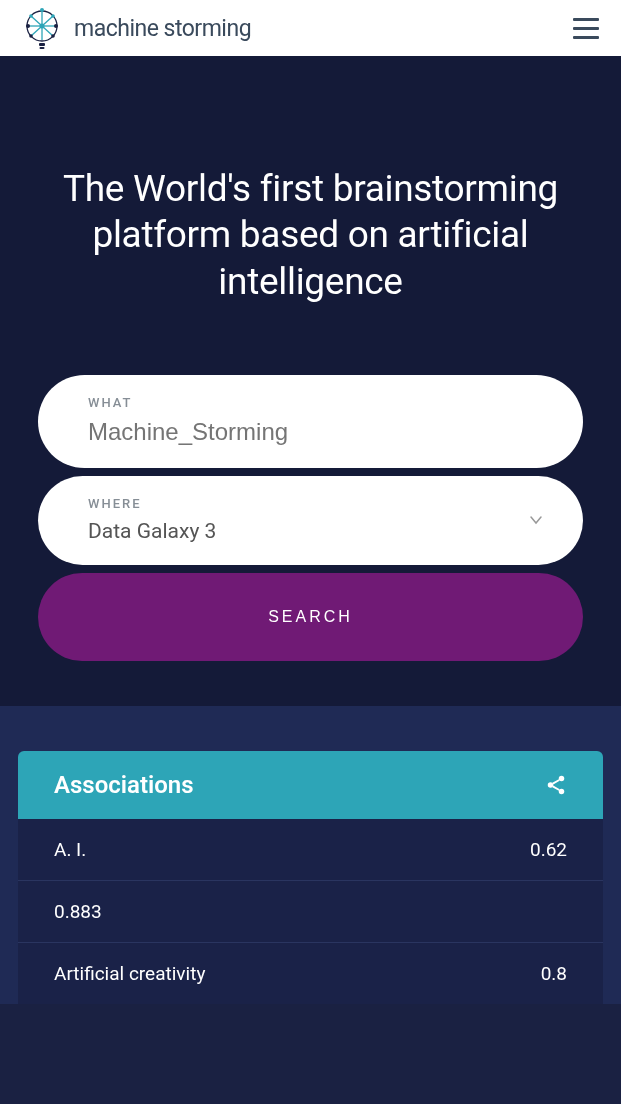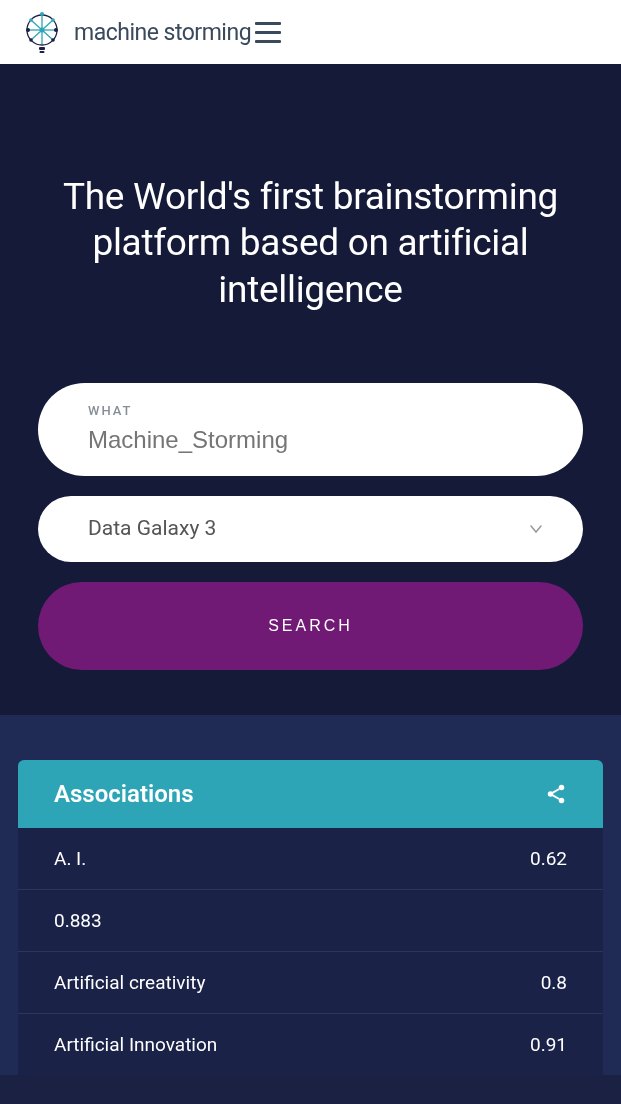--- a/index.html
+++ b/index.html
@@ -11,22 +11,23 @@
     body {
       font-family: -apple-system, BlinkMacSystemFont, "Segoe UI", Roboto, Helvetica, Arial, sans-serif;
       width: 621px;
       background: #1a2142;
     }
 
     .header {
       background: #ffffff;
       display: flex;
       align-items: center;
+      justify-content: space-between;
       padding: 14px 18px;
-      height: 64px;
+      height: 56px;
     }
 
     .logo-container {
       display: flex;
       align-items: center;
       gap: 8px;
     }
 
     .logo-svg {
       width: 48px;
@@ -68,21 +69,21 @@
       text-align: center;
       line-height: 1.25;
       letter-spacing: -0.3px;
       margin-bottom: 70px;
     }
 
     .search-field {
       background: #ffffff;
       border-radius: 50px;
       padding: 20px 50px 22px 50px;
-      margin-bottom: 20px;
+      margin-bottom: 8px;
       position: relative;
     }
 
     .search-label {
       font-size: 13px;
       letter-spacing: 2px;
       color: #868e96;
       font-weight: 500;
       margin-bottom: 8px;
       text-transform: uppercase;
@@ -210,20 +211,21 @@
 
 <div class="hero">
   <h1 class="hero-title">The World's first brainstorming platform based on artificial intelligence</h1>
 
   <div class="search-field">
     <div class="search-label">WHAT</div>
     <input type="text" class="search-input" placeholder="Machine_Storming" style="">
   </div>
 
   <div class="search-field">
+    <div class="search-label">WHERE</div>
     <div class="selected-value">Data Galaxy 3</div>
     <svg class="chevron-down" viewBox="0 0 14 14">
       <polyline points="2,4 7,10 12,4" stroke="#999" stroke-width="1.5" fill="none" stroke-linecap="round"></polyline>
     </svg>
   </div>
 
   <button class="search-button">SEARCH</button>
 </div>
 
 <div class="results-section">
@@ -243,19 +245,15 @@
         <span class="result-term">A. I.</span>
         <span class="result-score">0.62</span>
       </div>
       <div class="result-row">
         <span class="result-score">0.883</span>
       </div>
       <div class="result-row">
         <span class="result-term">Artificial creativity</span>
         <span class="result-score">0.8</span>
       </div>
-      <div class="result-row">
-        <span class="result-term">Artificial Innovation</span>
-        <span class="result-score">0.91</span>
-      </div>
     </div>
   </div>
 </div>
 
 </body></html>

